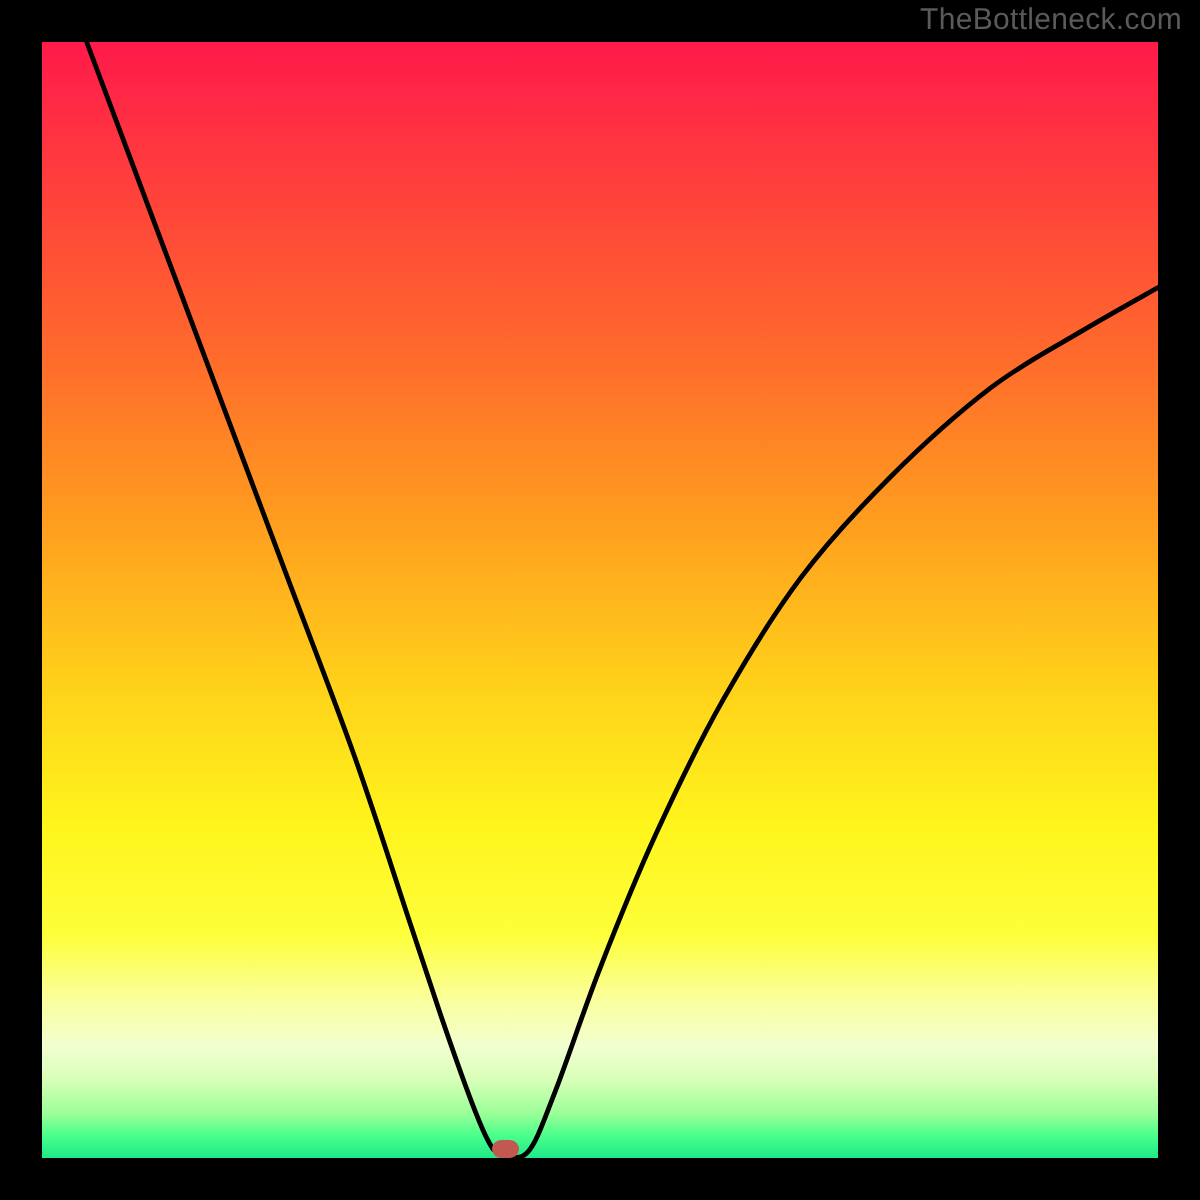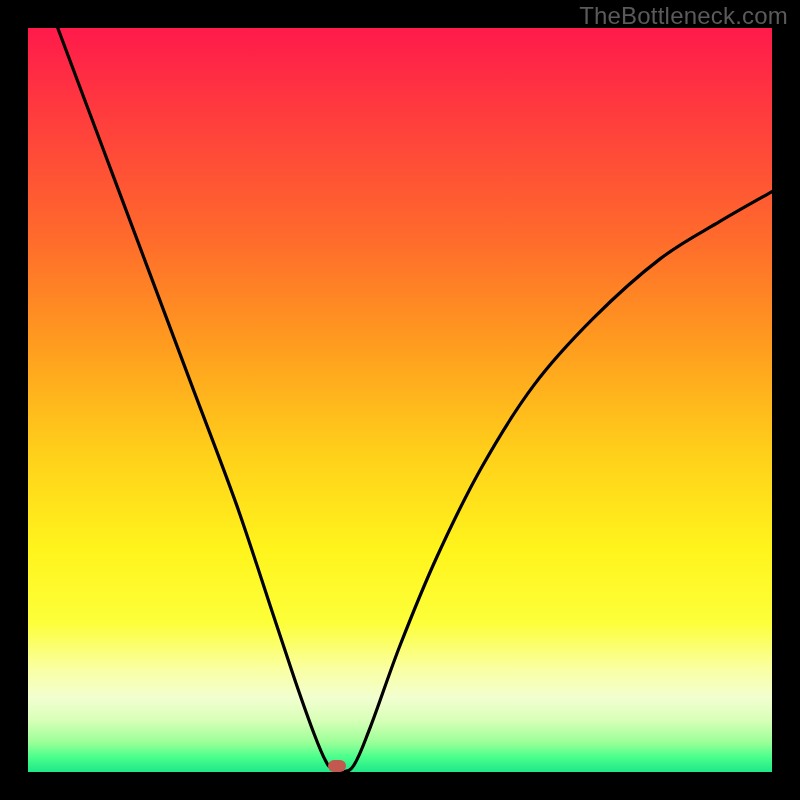--- a/index.html
+++ b/index.html
@@ -62,21 +62,21 @@
     width: 18px;
     height: 12px;
     border-radius: 6px;
     background: #c2584f;
     transform: translate(-50%, -50%);
   }
   .watermark {
     position: absolute;
     top: 2px;
     right: 12px;
-    font-size: 24px;
+    font-size: 20px;
     font-weight: 500;
     color: #5a5a5a;
     letter-spacing: 0.2px;
     user-select: none;
   }
 </style>
 </head>
 <body>
 
 <div class="frame">

